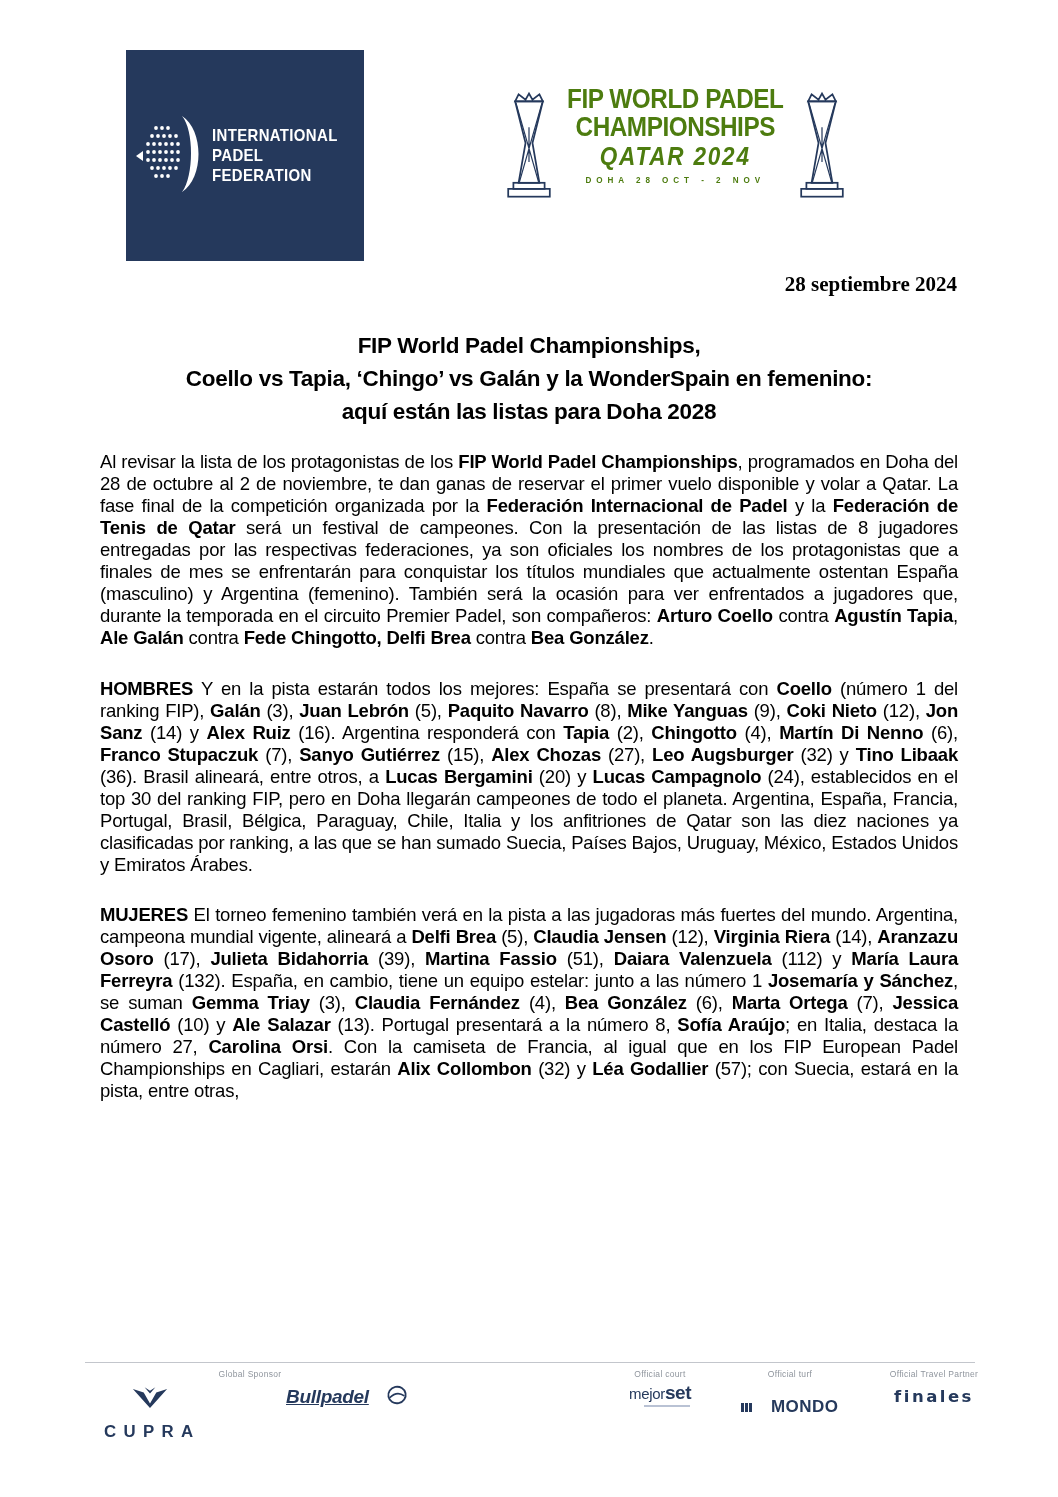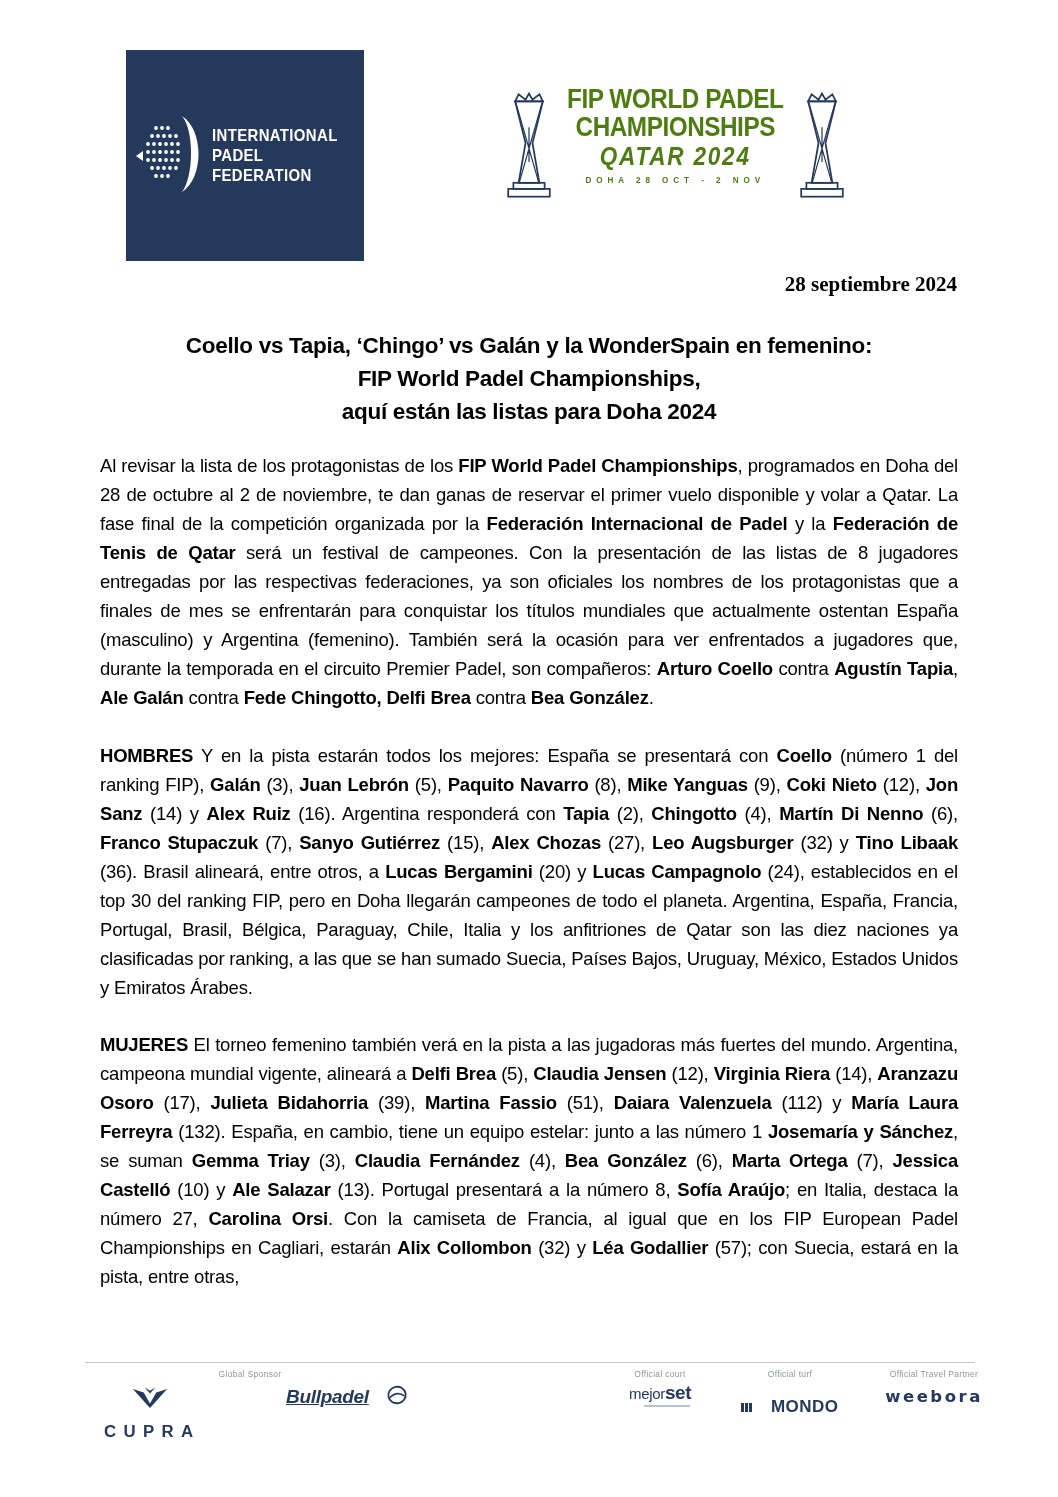--- a/index.html
+++ b/index.html
@@ -41,21 +41,21 @@
     font-family:"Liberation Serif",serif;font-weight:bold;font-size:21px;
   }
   .doc-title{
     position:absolute;left:40px;right:40px;top:329px;
     text-align:center;font-weight:bold;font-size:22.5px;line-height:33px;
     letter-spacing:-.3px;
   }
   
   .doc-body{
     position:absolute;left:100px;right:100px;top:451px;
-    font-size:18.5px;line-height:29px;letter-spacing:-.2px;
+    font-size:18.5px;line-height:22px;letter-spacing:-.2px;
     text-align:justify;
   }
   .doc-body p{margin:0 0 28.5px 0;}
   .doc-body b{font-weight:bold;}
   
   .footer-divider{
     position:absolute;left:85px;right:83px;top:1362px;
     border-top:1px solid #c3c6cc;
   }
   .sponsor-label{
@@ -163,23 +163,23 @@
         <path d="M15,12 L41,103 M45,12 L19,103 M30,40 L30,80" stroke-width="1.4"></path>
         <rect x="12" y="104" width="36" height="7"></rect>
         <rect x="6" y="111" width="48" height="9"></rect>
       </svg>
     </span>
   </div>
 
   <div class="date-line">28 septiembre 2024</div>
 
   <div class="doc-title">
+    <div>FIP World Padel Championships,</div>
     <div>Coello vs Tapia, ‘Chingo’ vs Galán y la WonderSpain en femenino:</div>
-    <div>FIP World Padel Championships,</div>
-    <div>aquí están las listas para Doha 2024</div>
+    <div>aquí están las listas para Doha 2028</div>
   </div>
 
   <div class="doc-body">
     <p><span>Al revisar la lista de los protagonistas de los </span><b>FIP World Padel Championships</b><span>, programados en Doha del 28 de octubre al 2 de noviembre, te dan ganas de reservar el primer vuelo disponible y volar a Qatar. La fase final de la competición organizada por la </span><b>Federación Internacional de Padel</b><span> y la </span><b>Federación de Tenis de Qatar</b><span> será un festival de campeones. Con la presentación de las listas de 8 jugadores entregadas por las respectivas federaciones, ya son oficiales los nombres de los protagonistas que a finales de mes se enfrentarán para conquistar los títulos mundiales que actualmente ostentan España (masculino) y Argentina (femenino). También será la ocasión para ver enfrentados a jugadores que, durante la temporada en el circuito Premier Padel, son compañeros: </span><b>Arturo Coello</b><span> contra </span><b>Agustín Tapia</b><span>, </span><b>Ale Galán</b><span> contra </span><b>Fede Chingotto, Delfi Brea</b><span> contra </span><b>Bea González</b><span>.</span></p>
     <p><b>HOMBRES</b><span> Y en la pista estarán todos los mejores: España se presentará con </span><b>Coello</b><span> (número 1 del ranking FIP), </span><b>Galán</b><span> (3), </span><b>Juan Lebrón</b><span> (5), </span><b>Paquito Navarro</b><span> (8), </span><b>Mike Yanguas</b><span> (9), </span><b>Coki Nieto</b><span> (12), </span><b>Jon Sanz</b><span> (14) y </span><b>Alex Ruiz</b><span> (16). Argentina responderá con </span><b>Tapia</b><span> (2), </span><b>Chingotto</b><span> (4), </span><b>Martín Di Nenno</b><span> (6), </span><b>Franco Stupaczuk</b><span> (7), </span><b>Sanyo Gutiérrez</b><span> (15), </span><b>Alex Chozas</b><span> (27), </span><b>Leo Augsburger</b><span> (32) y </span><b>Tino Libaak</b><span> (36). Brasil alineará, entre otros, a </span><b>Lucas Bergamini</b><span> (20) y </span><b>Lucas Campagnolo</b><span> (24), establecidos en el top 30 del ranking FIP, pero en Doha llegarán campeones de todo el planeta. Argentina, España, Francia, Portugal, Brasil, Bélgica, Paraguay, Chile, Italia y los anfitriones de Qatar son las diez naciones ya clasificadas por ranking, a las que se han sumado Suecia, Países Bajos, Uruguay, México, Estados Unidos y Emiratos Árabes.</span></p>
     <p><b>MUJERES</b><span> El torneo femenino también verá en la pista a las jugadoras más fuertes del mundo. Argentina, campeona mundial vigente, alineará a </span><b>Delfi Brea</b><span> (5), </span><b>Claudia Jensen</b><span> (12), </span><b>Virginia Riera</b><span> (14), </span><b>Aranzazu Osoro</b><span> (17), </span><b>Julieta Bidahorria</b><span> (39), </span><b>Martina Fassio</b><span> (51), </span><b>Daiara Valenzuela</b><span> (112) y </span><b>María Laura Ferreyra</b><span> (132). España, en cambio, tiene un equipo estelar: junto a las número 1 </span><b>Josemaría y Sánchez</b><span>, se suman </span><b>Gemma Triay</b><span> (3), </span><b>Claudia Fernández</b><span> (4), </span><b>Bea González</b><span> (6), </span><b>Marta Ortega</b><span> (7), </span><b>Jessica Castelló</b><span> (10) y </span><b>Ale Salazar</b><span> (13). Portugal presentará a la número 8, </span><b>Sofía Araújo</b><span>; en Italia, destaca la número 27, </span><b>Carolina Orsi</b><span>. Con la camiseta de Francia, al igual que en los FIP European Padel Championships en Cagliari, estarán </span><b>Alix Collombon</b><span> (32) y </span><b>Léa Godallier</b><span> (57); con Suecia, estará en la pista, entre otras,</span></p>
   </div>
 
   <div class="footer-divider"></div>
 
@@ -219,16 +219,16 @@
   <div class="logo-group mondo">
     <span class="mondo-bars">
         <span></span>
         <span></span>
         <span></span>
       </span>
     <span class="mondo-word">MONDO</span>
   </div>
 
   <div class="logo-group weebora">
-    <span class="weebora-word">weebora</span>
+    <span class="weebora-word">finales</span>
   </div>
 
 </div>
 
 </body></html>

